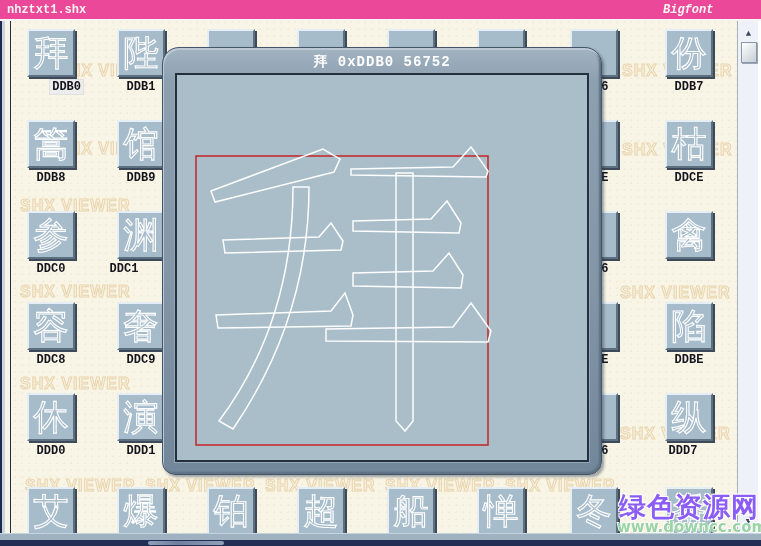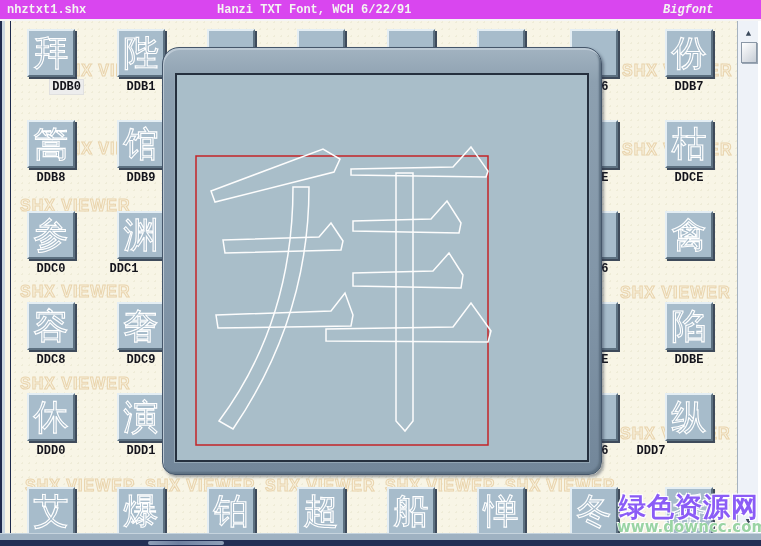--- a/index.html
+++ b/index.html
@@ -16,21 +16,21 @@
     background-size:7px 7px;
     border-left:5px solid #c9d6e1;
     box-shadow:inset 5px 0 0 #f8f5e6, inset 6px 0 0 #1e2a4e;
     z-index:0;
   }
   #left-edge{position:absolute;left:0;top:19px;width:2px;height:527px;background:#1e2a4e;z-index:3;}
 
   
   #titlebar{
     position:absolute;left:0;top:0;width:761px;height:19px;
-    background:#d946ef;border-bottom:2px solid #f4f4f4;
+    background:#ec4899;border-bottom:2px solid #f4f4f4;
     z-index:40;color:#f4f4f2;font:bold 12px "Liberation Mono","DejaVu Sans Mono",monospace;
   }
   #titlebar .tl{position:absolute;left:7px;top:3px;}
   #titlebar .tc{position:absolute;left:217px;top:3px;}
   #titlebar .tr{position:absolute;left:663px;top:3px;font-style:italic;}
   #count-seg{
     position:absolute;left:718px;top:0;width:43px;height:19px;
     background:#4f5c88;color:#f4f4f2;text-align:center;
     font:bold 12px "Liberation Mono","DejaVu Sans Mono",monospace;
     line-height:19px;
@@ -124,21 +124,20 @@
   }
 </style>
 </head>
 <body>
 
 <div id="paper"></div>
 <div id="left-edge"></div>
 
 <div id="titlebar">
   <span class="tl">nhztxt1.shx</span>
-  <span class="tc">Hanzi TXT Font, WCH 6/22/91</span>
   <span class="tr">Bigfont</span>
 </div>
 <div id="count-seg">3760</div>
 
 <div id="grid-layer">
     <div class="wm" style="left: 57px; top: 62px;">SHX VIEWER</div>
     <div class="wm" style="left: 622px; top: 62px;">SHX VIEWER</div>
     <div class="wm" style="left: 57px; top: 140px;">SHX VIEWER</div>
     <div class="wm" style="left: 622px; top: 141px;">SHX VIEWER</div>
     <div class="wm" style="left: 20px; top: 197px;">SHX VIEWER</div>
@@ -284,21 +283,21 @@
     <div class="gbtn" style="left: 477px; top: 393px;">
       <span class="gchar"></span>
     </div>
     <div class="gbtn" style="left: 570px; top: 393px;">
       <span class="gchar"></span>
     </div>
     <div class="glabel" style="left: 562px; top: 444px;"><span>DDD6</span></div>
     <div class="gbtn" style="left: 665px; top: 393px;">
       <span class="gchar">纵</span>
     </div>
-    <div class="glabel" style="left: 619px; top: 444px;"><span>DDD7</span></div>
+    <div class="glabel" style="left: 651px; top: 444px;"><span>DDD7</span></div>
     <div class="gbtn" style="left: 27px; top: 487px;">
       <span class="gchar">艾</span>
     </div>
     <div class="gbtn" style="left: 117px; top: 487px;">
       <span class="gchar">爆</span>
     </div>
     <div class="gbtn" style="left: 207px; top: 487px;">
       <span class="gchar">铂</span>
     </div>
     <div class="gbtn" style="left: 297px; top: 487px;">
@@ -312,20 +311,21 @@
     </div>
     <div class="gbtn" style="left: 570px; top: 487px;">
       <span class="gchar">冬</span>
     </div>
     <div class="gbtn" style="left: 665px; top: 487px;">
       <span class="gchar">番</span>
     </div>
   </div>
 
 <div id="dialog">
+  <div id="dialog-title">拜 0xDDB0 56752</div>
   <div id="dialog-client">
     <svg id="glyph-svg" width="410" height="385" viewBox="0 0 410 385">
 
       <rect x="19" y="81" width="292" height="289" fill="none" stroke="#c32427" stroke-width="1.5"></rect>
 
       <g fill="none" stroke="#fdfdfd" stroke-width="1.5" stroke-linejoin="miter">
 
         <polygon points="34,116 146,74 163,84 157,97 38,127"></polygon>
 
         <polygon points="46,165 142,162 154,148 166,166 164,175 48,178"></polygon>

